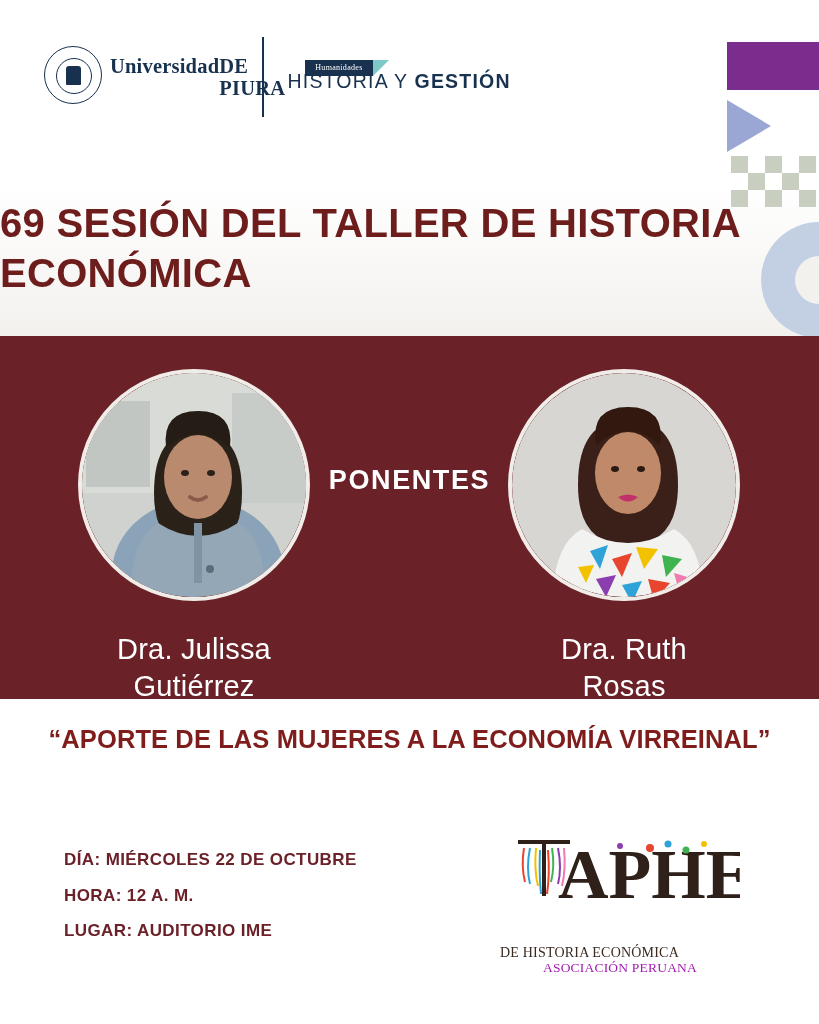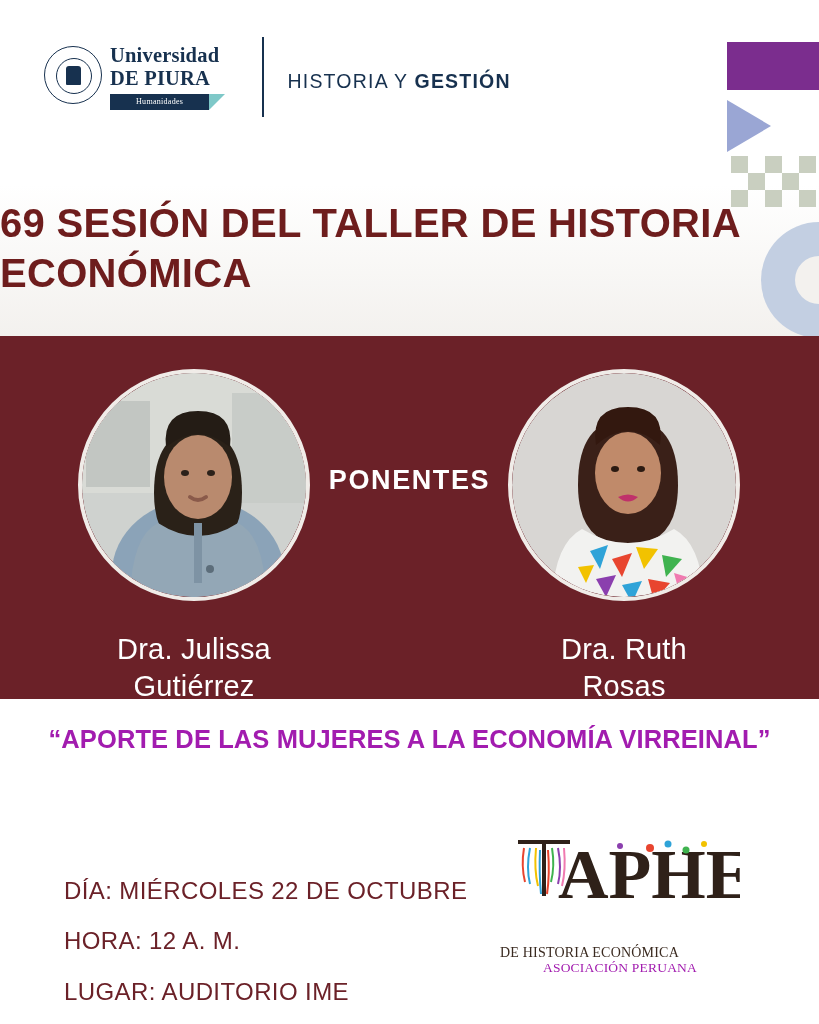--- a/index.html
+++ b/index.html
@@ -76,21 +76,21 @@
     position: absolute;
     left: 50%; top: 50%;
     width: 15px; height: 19px;
     margin-left: -7.5px; margin-top: -9.5px;
     background: #17314f;
     border-radius: 3px 3px 1px 1px;
   }
   .udep-words {
     margin-left: 8px;
     display: flex;
-    flex-direction: column;
+    flex-direction: row;
     justify-content: center;
   }
   .udep-line1 {
     font-size: 20.5px;
     font-weight: 700;
     color: #17314f;
     letter-spacing: .2px;
     line-height: 1.08;
     font-family: "Liberation Serif", serif;
   }
@@ -107,21 +107,21 @@
     display: flex;
     align-items: stretch;
     height: 16px;
     width: 142px;
   }
   .hum-label {
     background: #17314f;
     color: #ffffff;
     font-size: 8px;
     letter-spacing: .3px;
-    padding: 0 26px;
+    padding: 0 10px;
     display: flex;
     align-items: center;
     font-weight: 400;
     font-family: "Liberation Serif", serif;
   }
   .hum-tri {
     width: 0; height: 0;
     border-top: 16px solid #7ec8c8;
     border-right: 16px solid transparent;
   }
@@ -216,34 +216,34 @@
     letter-spacing: .2px;
   }
 
   
   .quote {
     position: absolute;
     top: 725px;
     left: 0;
     width: 819px;
     text-align: center;
-    color: #a21caf;
+    color: #7f1d1d;
     font-size: 25.5px;
     font-weight: 700;
     letter-spacing: .1px;
   }
 
   
   .details {
     position: absolute;
-    top: 866px;
+    top: 842px;
     left: 64px;
     color: #6b2128;
-    font-size: 24px;
-    font-weight: 400;
+    font-size: 17px;
+    font-weight: 700;
     letter-spacing: .4px;
     line-height: 2.1;
   }
 
   
   .aphe {
     position: absolute;
     top: 826px;
     left: 500px;
     width: 240px;

